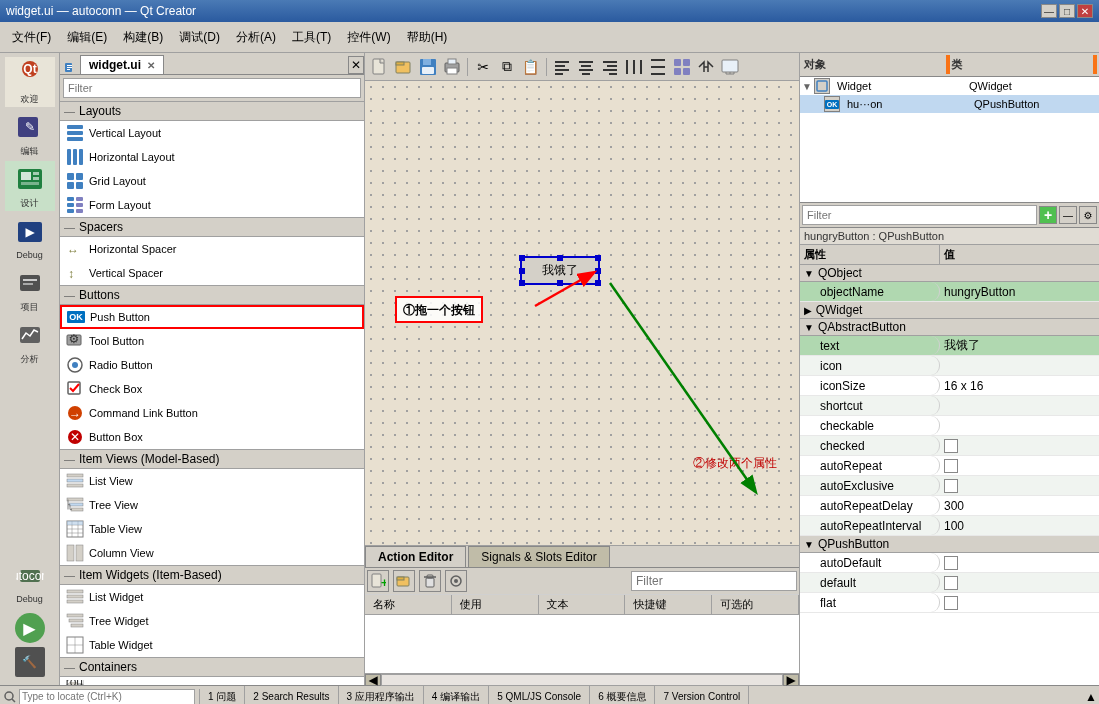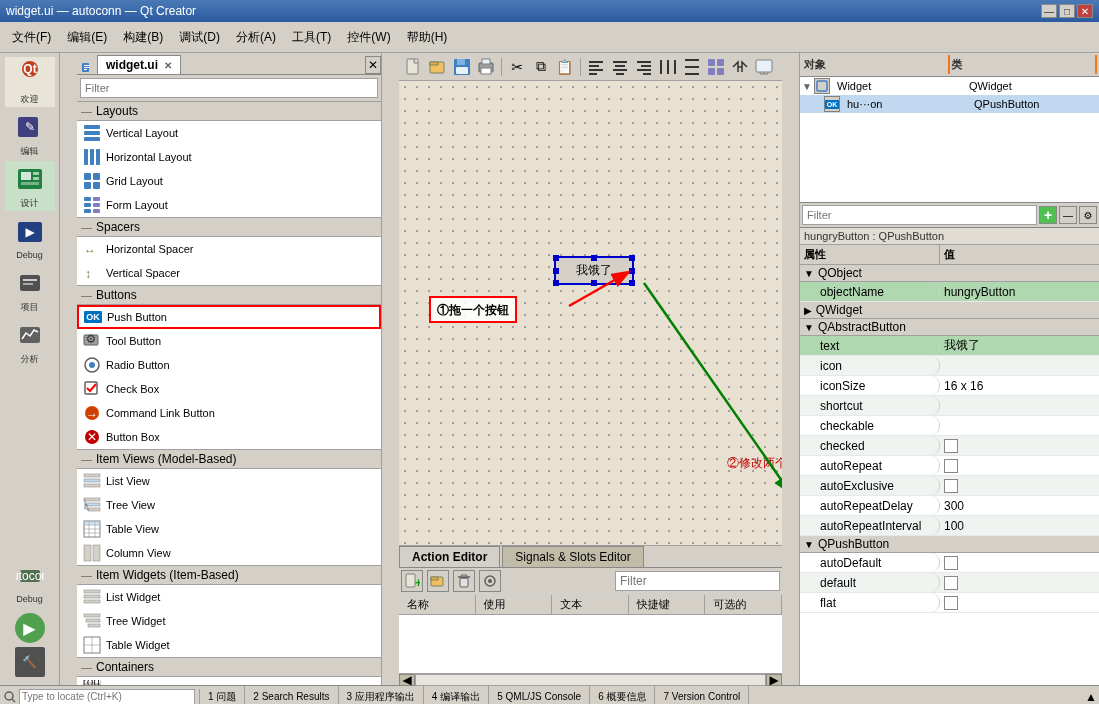--- a/index.html
+++ b/index.html
@@ -13,21 +13,21 @@
     
     .menu-bar { background: #d4d0c8; height: 31px; display: flex; align-items: center; padding: 0 4px; border-bottom: 1px solid #a0a0a0; }
     .menu-item { padding: 2px 8px; cursor: pointer; font-size: 12px; }
 
     
     .toolbar { background: #d4d0c8; height: 28px; display: flex; align-items: center; padding: 0 4px; border-bottom: 1px solid #a0a0a0; gap: 2px; }
     .toolbar-btn { width: 22px; height: 22px; border: 1px solid transparent; display: flex; align-items: center; justify-content: center; cursor: pointer; font-size: 14px; }
     .toolbar-sep { width: 1px; height: 18px; background: #a0a0a0; margin: 0 2px; }
 
     
-    .main { display: flex; height: calc(704px - 22px - 22px - 28px); gap: 17px; }
+    .main { display: flex; height: calc(704px - 22px - 22px - 28px); }
 
     
     .left-sidebar { width: 60px; background: #d4d0c8; border-right: 1px solid #a0a0a0; display: flex; flex-direction: column; align-items: center; padding: 4px 0; gap: 2px; }
     .sidebar-icon { width: 50px; height: 50px; display: flex; flex-direction: column; align-items: center; justify-content: center; cursor: pointer; font-size: 10px; color: #333; border: 1px solid transparent; }
     .sidebar-icon .icon-img { width: 32px; height: 32px; margin-bottom: 2px; display: flex; align-items: center; justify-content: center; }
 
     
     .widget-panel { width: 305px; background: #d4d0c8; border-right: 1px solid #a0a0a0; display: flex; flex-direction: column; }
     .filter-bar { padding: 3px; display: flex; align-items: center; }
     .filter-input { width: 100%; height: 20px; border: 1px solid #a0a0a0; padding: 0 4px; background: white; font-size: 11px; }
@@ -57,21 +57,21 @@
     .bottom-filter { flex: 1; height: 20px; border: 1px solid #a0a0a0; background: white; padding: 0 4px; }
     .bottom-table-header { display: flex; background: #d4d0c8; border-bottom: 1px solid #a0a0a0; }
     .bottom-col { flex: 1; padding: 2px 8px; font-size: 11px; border-right: 1px solid #a0a0a0; }
     .scrollbar-h { height: 12px; background: #d4d0c8; border-top: 1px solid #a0a0a0; display: flex; align-items: center; }
     .scrollbar-track { flex: 1; height: 12px; background: #e8e4e0; border: 1px solid #a0a0a0; position: relative; }
 
     
     .right-panel { width: 300px; background: #d4d0c8; border-left: 1px solid #a0a0a0; display: flex; flex-direction: column; }
     .object-inspector { height: 150px; border-bottom: 1px solid #888; display: flex; flex-direction: column; }
     .inspector-header { display: flex; background: #d4d0c8; padding: 2px; border-bottom: 1px solid #888; }
-    .inspector-col { flex: 1; font-size: 11px; color: #333; border-right: 2px solid #f97316; padding: 2px; font-weight: bold; }
+    .inspector-col { flex: 1; font-size: 11px; color: #333; border-right: 4px solid #f97316; padding: 2px; font-weight: bold; }
     .inspector-row { display: flex; align-items: center; padding: 1px 2px; cursor: pointer; }
     .inspector-indent { padding-left: 12px; }
     .inspector-cell { flex: 1; font-size: 11px; padding: 1px 4px; }
     .expand-btn { width: 12px; font-size: 10px; color: #666; cursor: pointer; }
 
     
     .property-panel { flex: 1; display: flex; flex-direction: column; overflow: hidden; }
     .prop-filter-bar { display: flex; align-items: center; padding: 2px; border-bottom: 1px solid #888; gap: 2px; }
     .prop-filter-input { flex: 1; height: 20px; border: 1px solid #a0a0a0; background: white; padding: 0 4px; font-size: 11px; }
     .prop-filter-btn { width: 18px; height: 18px; border: 1px solid #888; background: #d4d0c8; cursor: pointer; display: flex; align-items: center; justify-content: center; font-size: 10px; }

